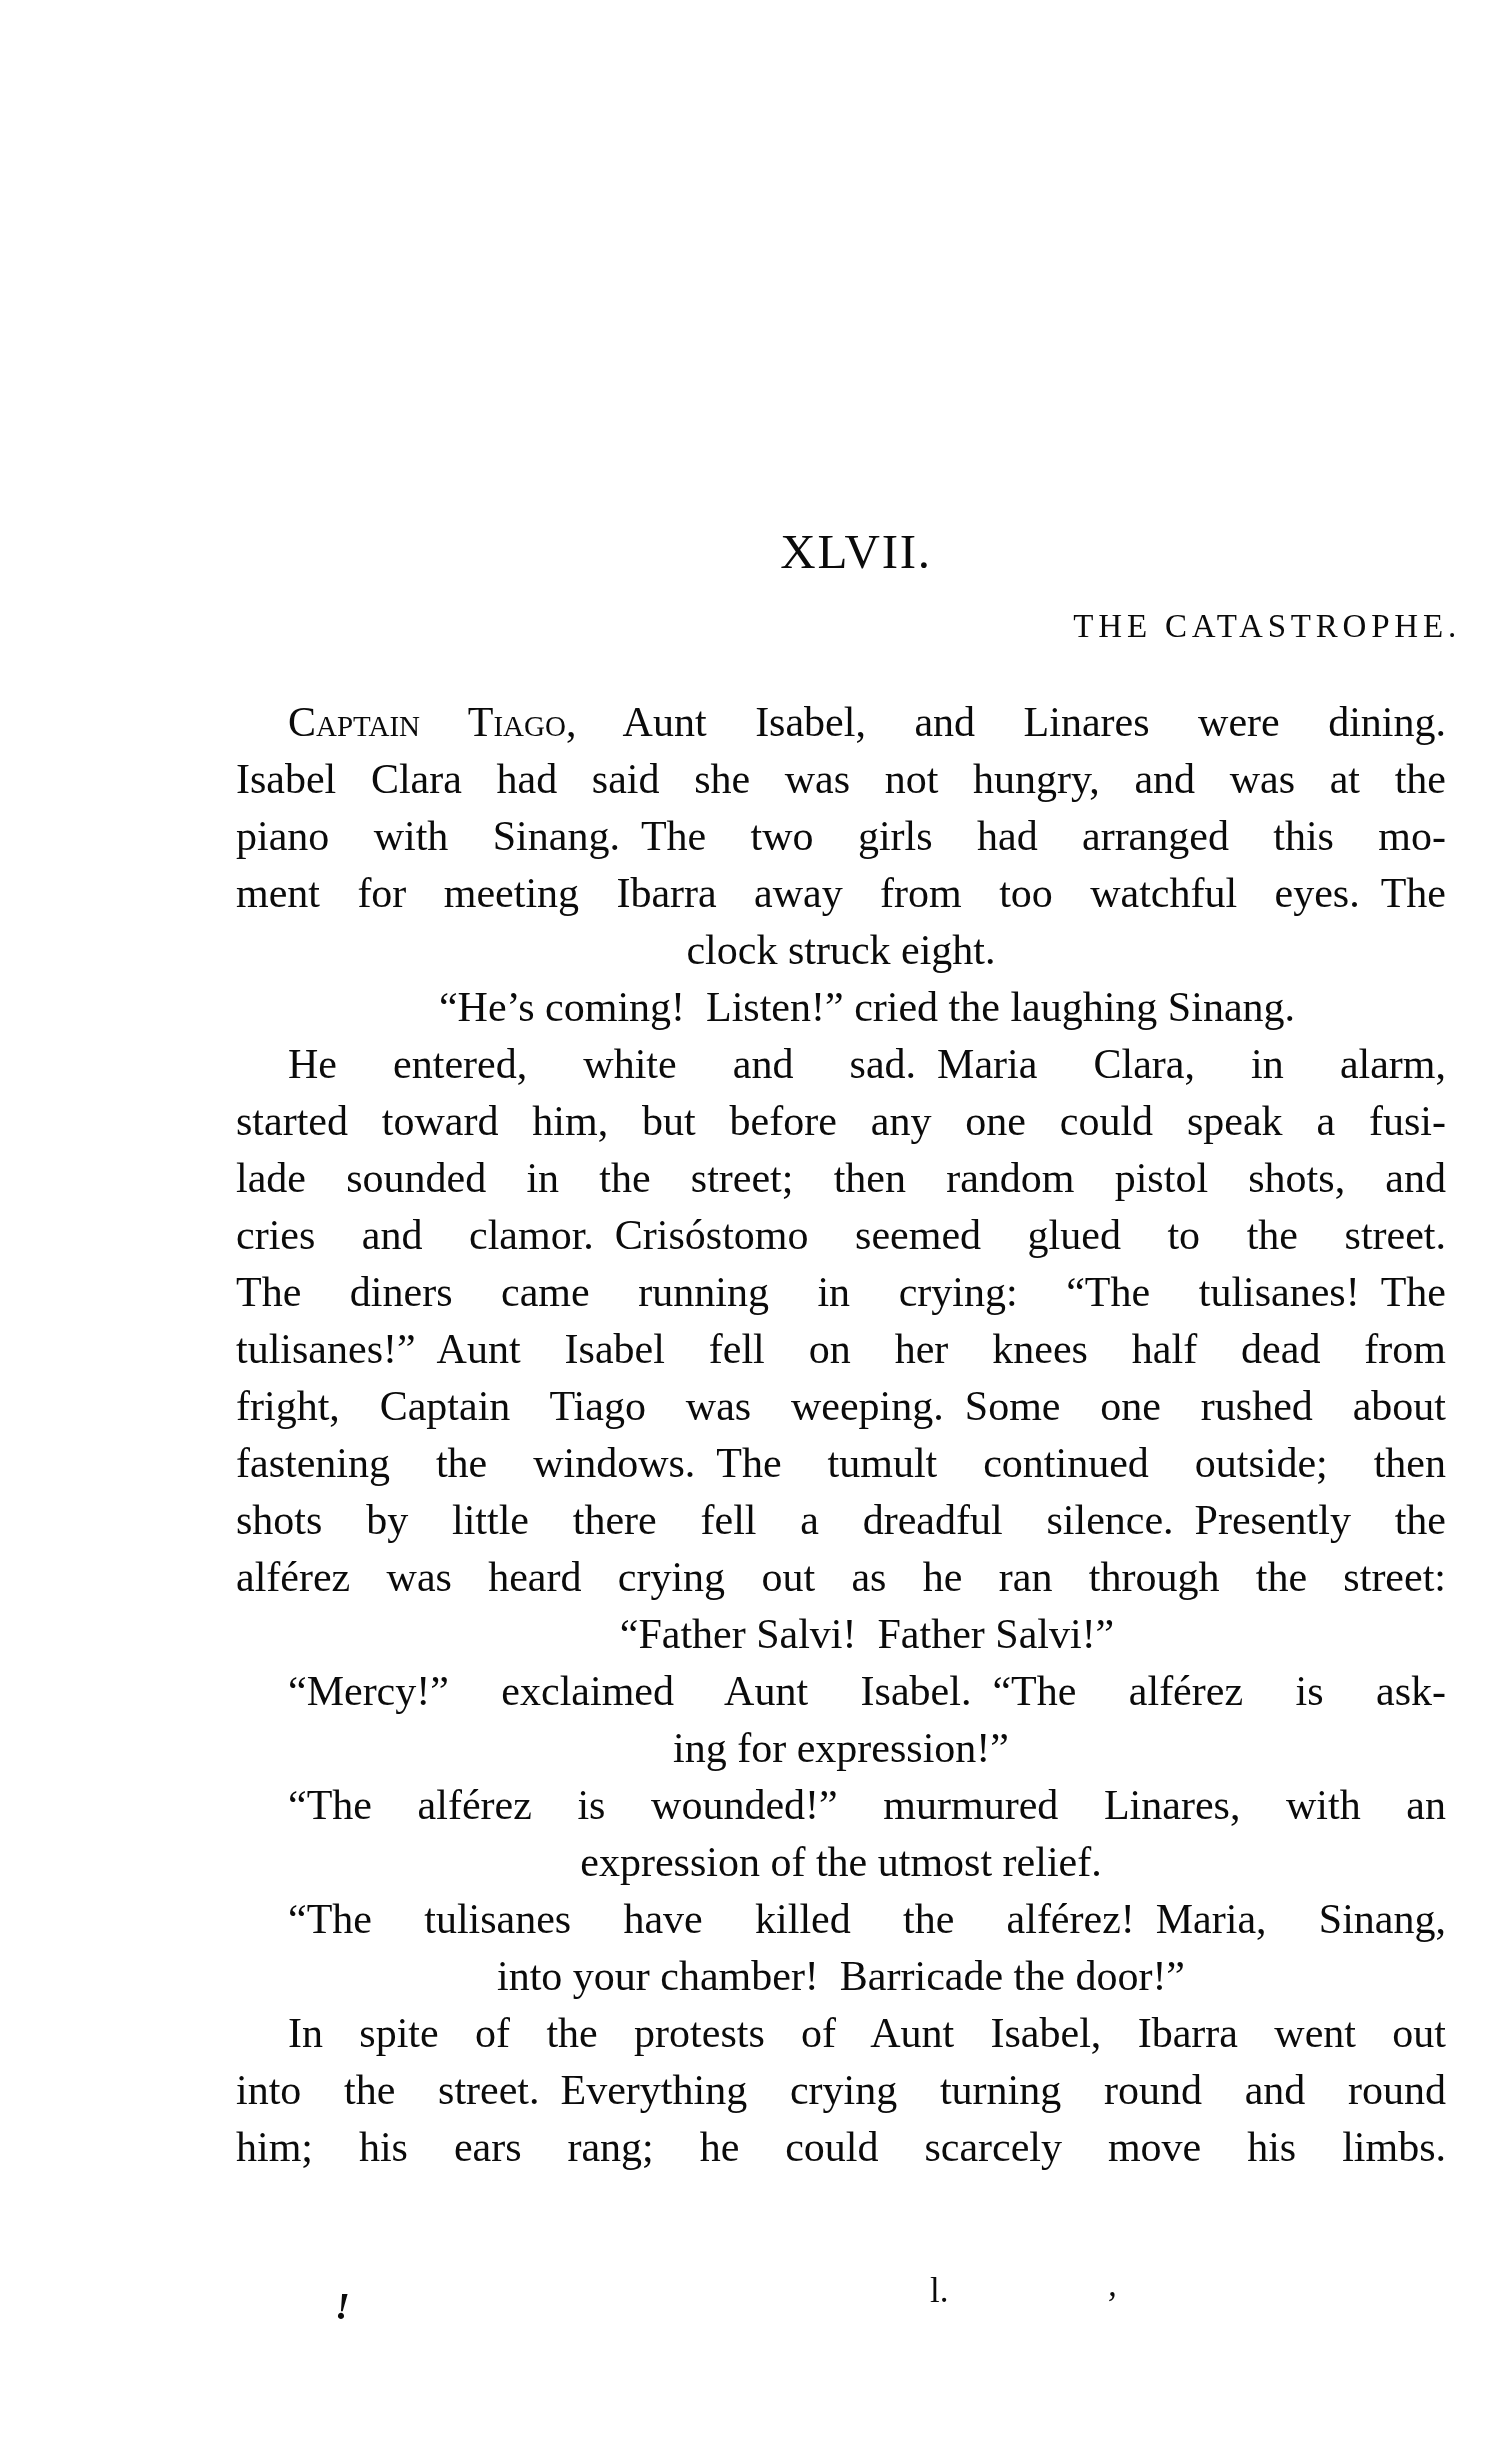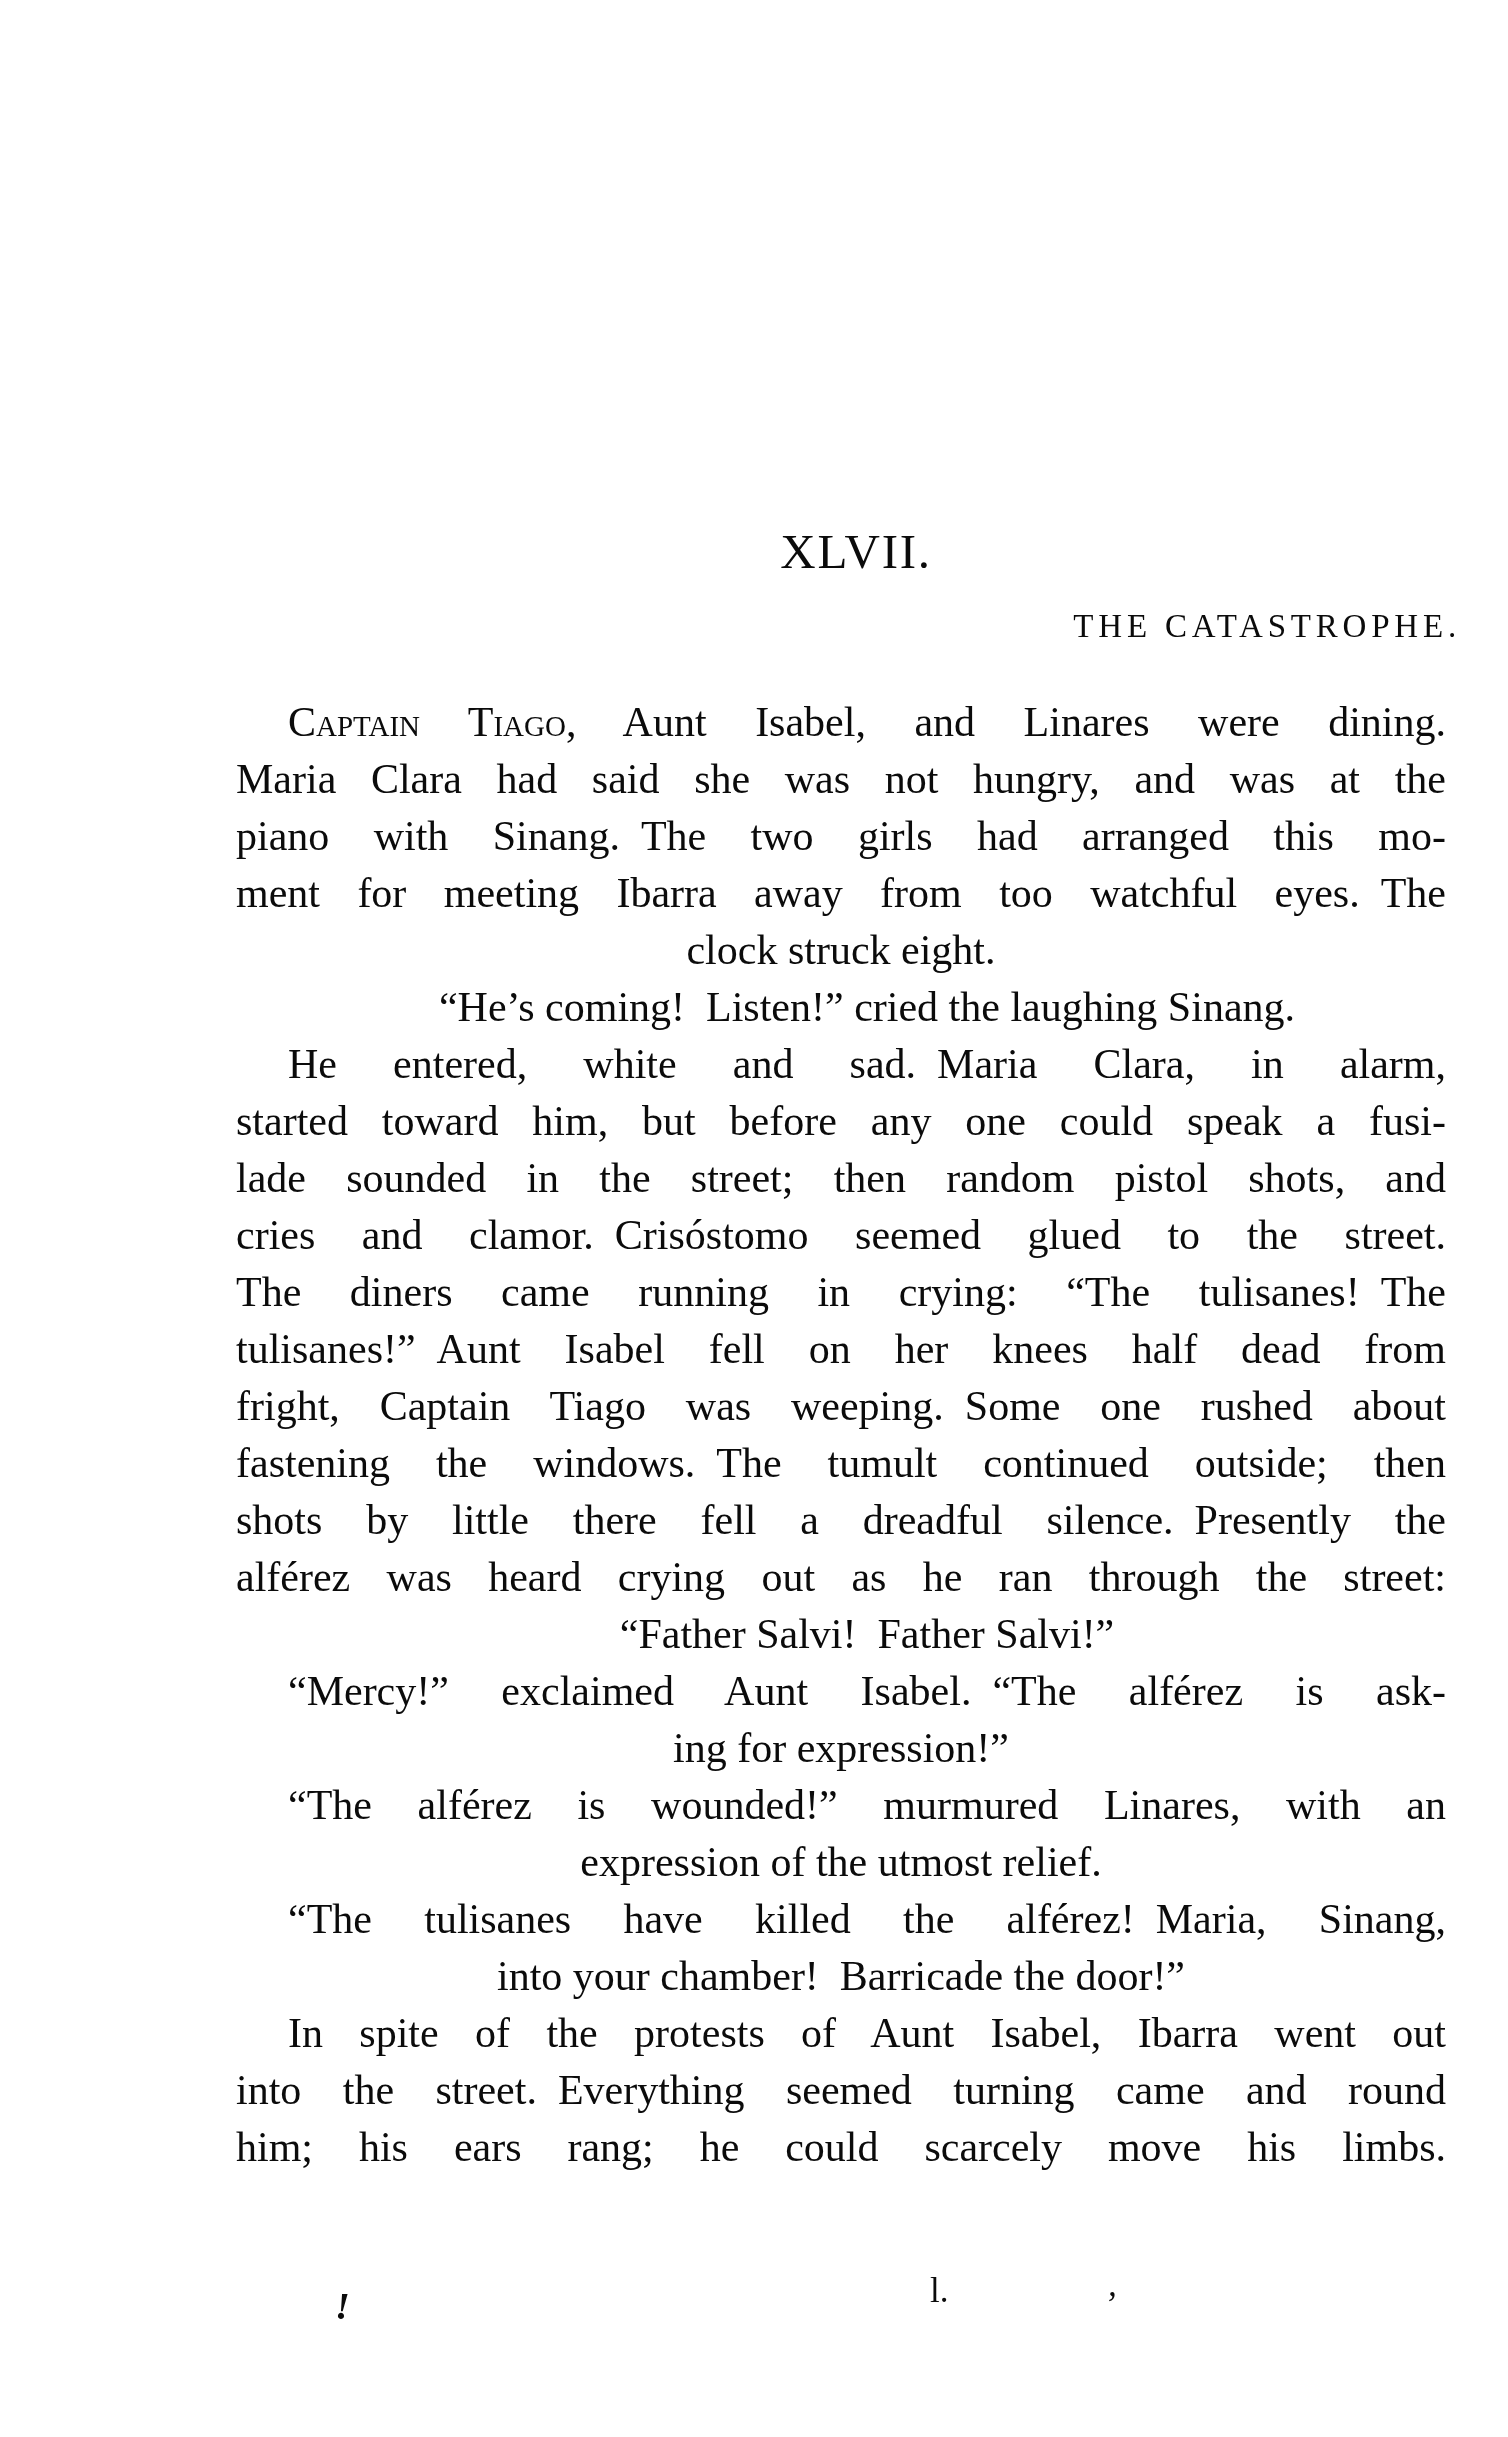--- a/index.html
+++ b/index.html
@@ -67,21 +67,21 @@
 </head>
 <body>
 
 <div class="page">
   <div class="chapter-number">XLVII.</div>
 
   <div class="chapter-title">THE CATASTROPHE.</div>
 
   <div class="body-text">
       <div class="line indent justify"><span class="smallcaps">Captain Tiago</span><span>, Aunt Isabel, and Linares were dining.</span></div>
-      <div class="line justify"><span>Maria Clara had said she was not hungry, and was at the</span></div>
+      <div class="line justify"><span>Isabel Clara had said she was not hungry, and was at the</span></div>
       <div class="line justify"><span>piano with Sinang. The two girls had arranged this mo-</span></div>
       <div class="line justify"><span>ment for meeting Ibarra away from too watchful eyes. The</span></div>
       <div class="line"><span>clock struck eight.</span></div>
       <div class="line indent"><span>“He’s coming! Listen!” cried the laughing Sinang.</span></div>
       <div class="line indent justify"><span>He entered, white and sad. Maria Clara, in alarm,</span></div>
       <div class="line justify"><span>started toward him, but before any one could speak a fusi-</span></div>
       <div class="line justify"><span>lade sounded in the street; then random pistol shots, and</span></div>
       <div class="line justify"><span>cries and clamor. Crisóstomo seemed glued to the street.</span></div>
       <div class="line justify"><span>The diners came running in crying: “The tulisanes! The</span></div>
       <div class="line justify"><span>tulisanes!” Aunt Isabel fell on her knees half dead from</span></div>
@@ -90,21 +90,21 @@
       <div class="line justify"><span>shots by little there fell a dreadful silence. Presently the</span></div>
       <div class="line justify"><span>alférez was heard crying out as he ran through the street:</span></div>
       <div class="line indent"><span>“Father Salvi! Father Salvi!”</span></div>
       <div class="line indent justify"><span>“Mercy!” exclaimed Aunt Isabel. “The alférez is ask-</span></div>
       <div class="line"><span>ing for expression!”</span></div>
       <div class="line indent justify"><span>“The alférez is wounded!” murmured Linares, with an</span></div>
       <div class="line"><span>expression of the utmost relief.</span></div>
       <div class="line indent justify"><span>“The tulisanes have killed the alférez! Maria, Sinang,</span></div>
       <div class="line"><span>into your chamber! Barricade the door!”</span></div>
       <div class="line indent justify"><span>In spite of the protests of Aunt Isabel, Ibarra went out</span></div>
-      <div class="line justify"><span>into the street. Everything seemed turning came and round</span></div>
+      <div class="line justify"><span>into the street. Everything crying turning round and round</span></div>
       <div class="line justify"><span>him; his ears rang; he could scarcely move his limbs.</span></div>
     </div>
 
   <span class="artifact a-left">!</span>
 
   <span class="artifact a-center">l.</span>
 
   <span class="artifact a-right">’</span>
 </div>
 

